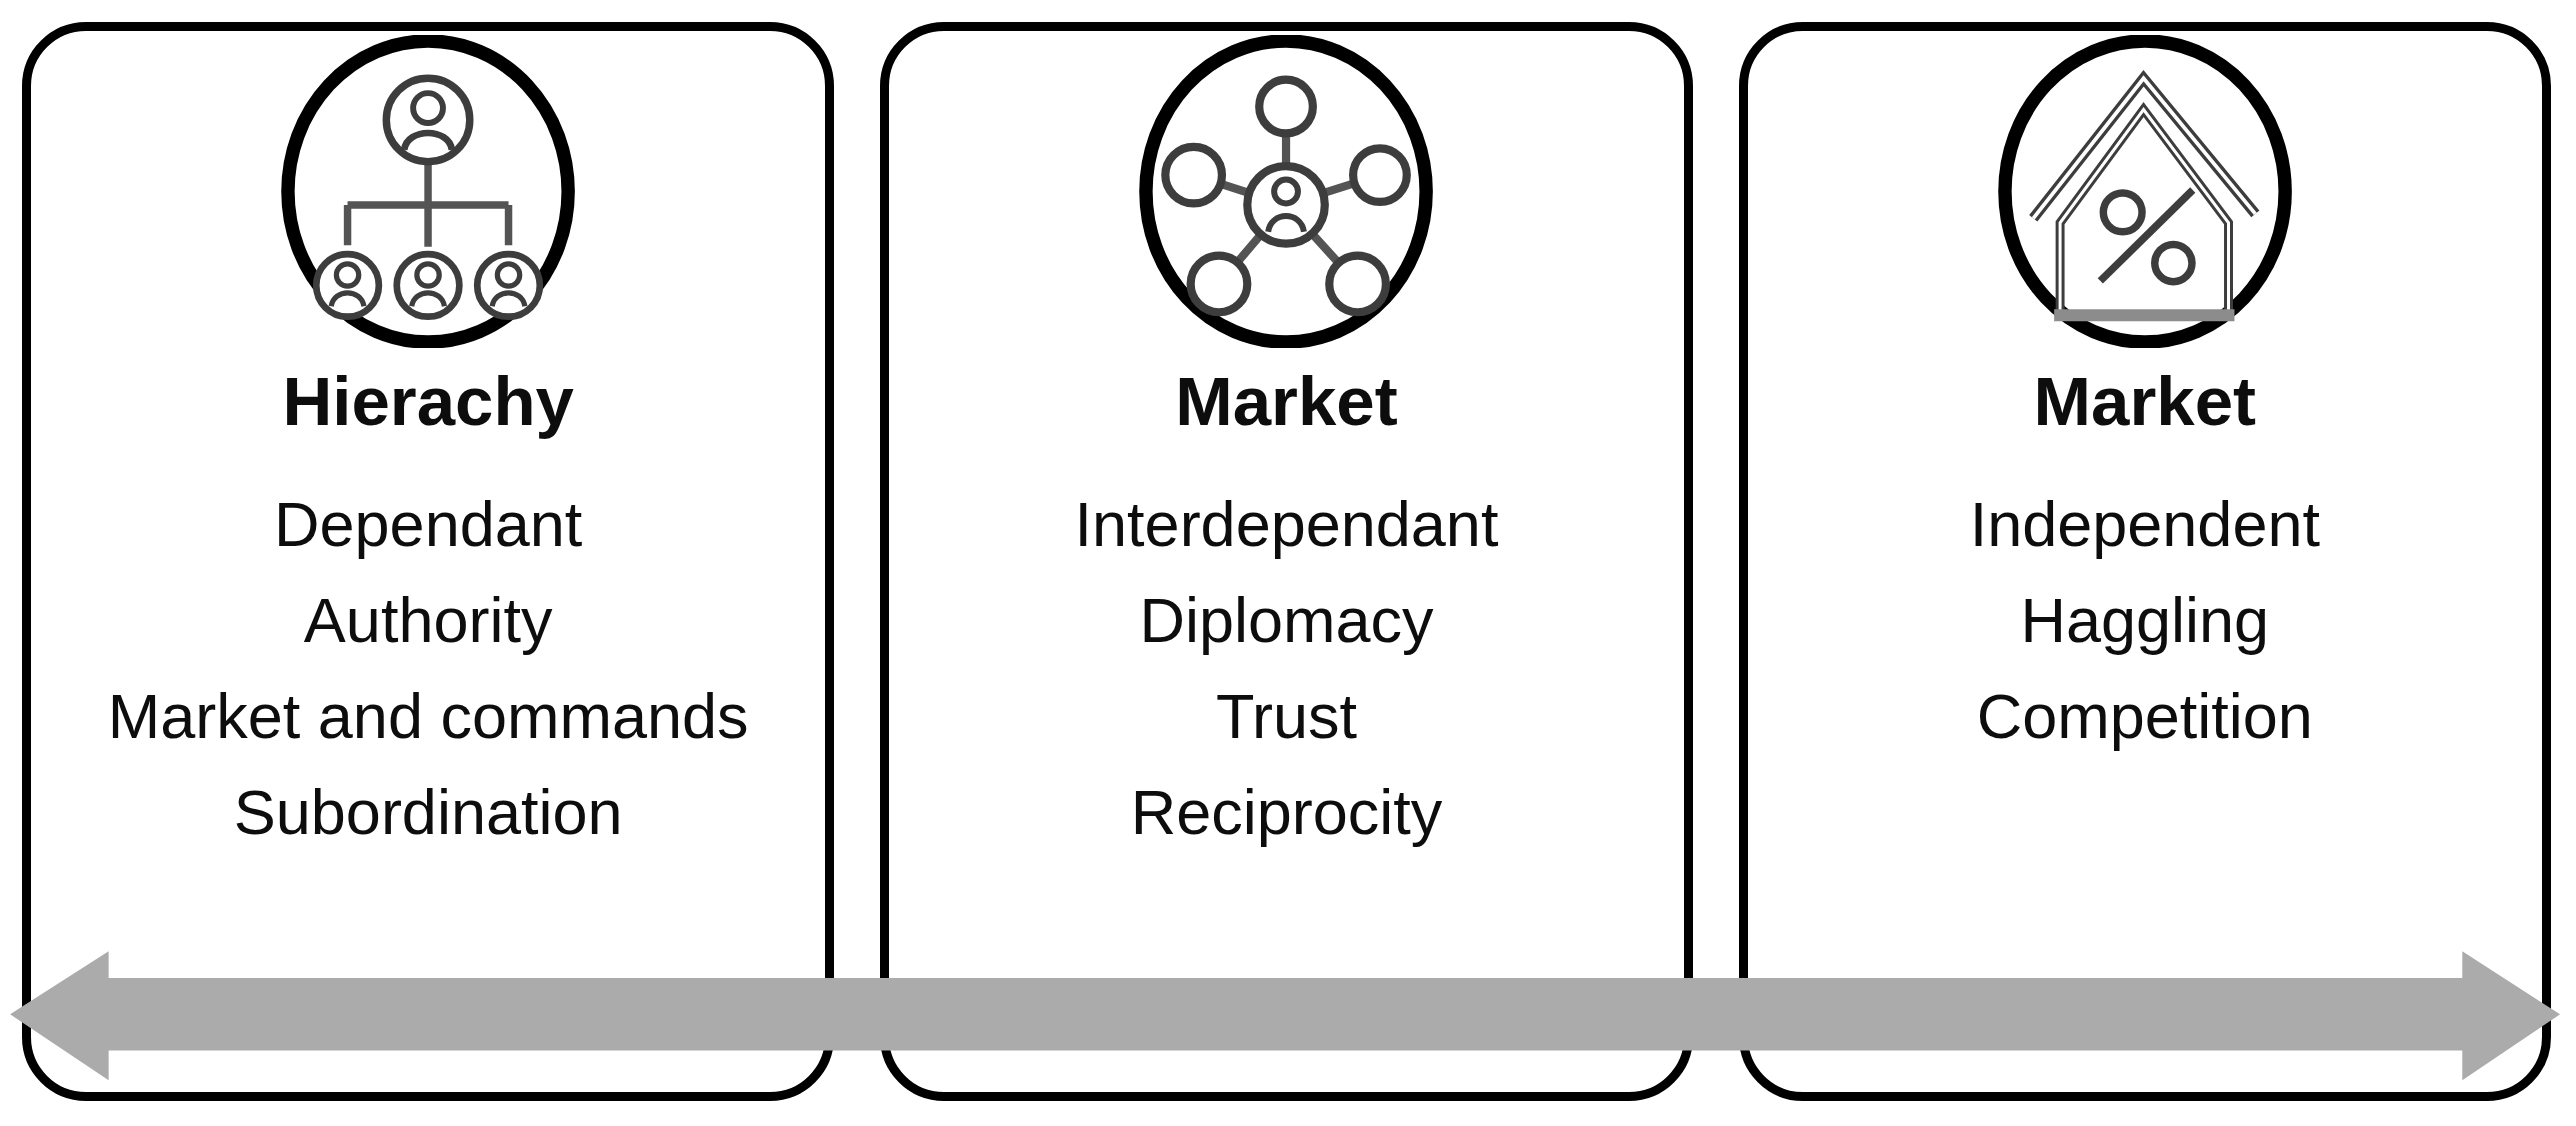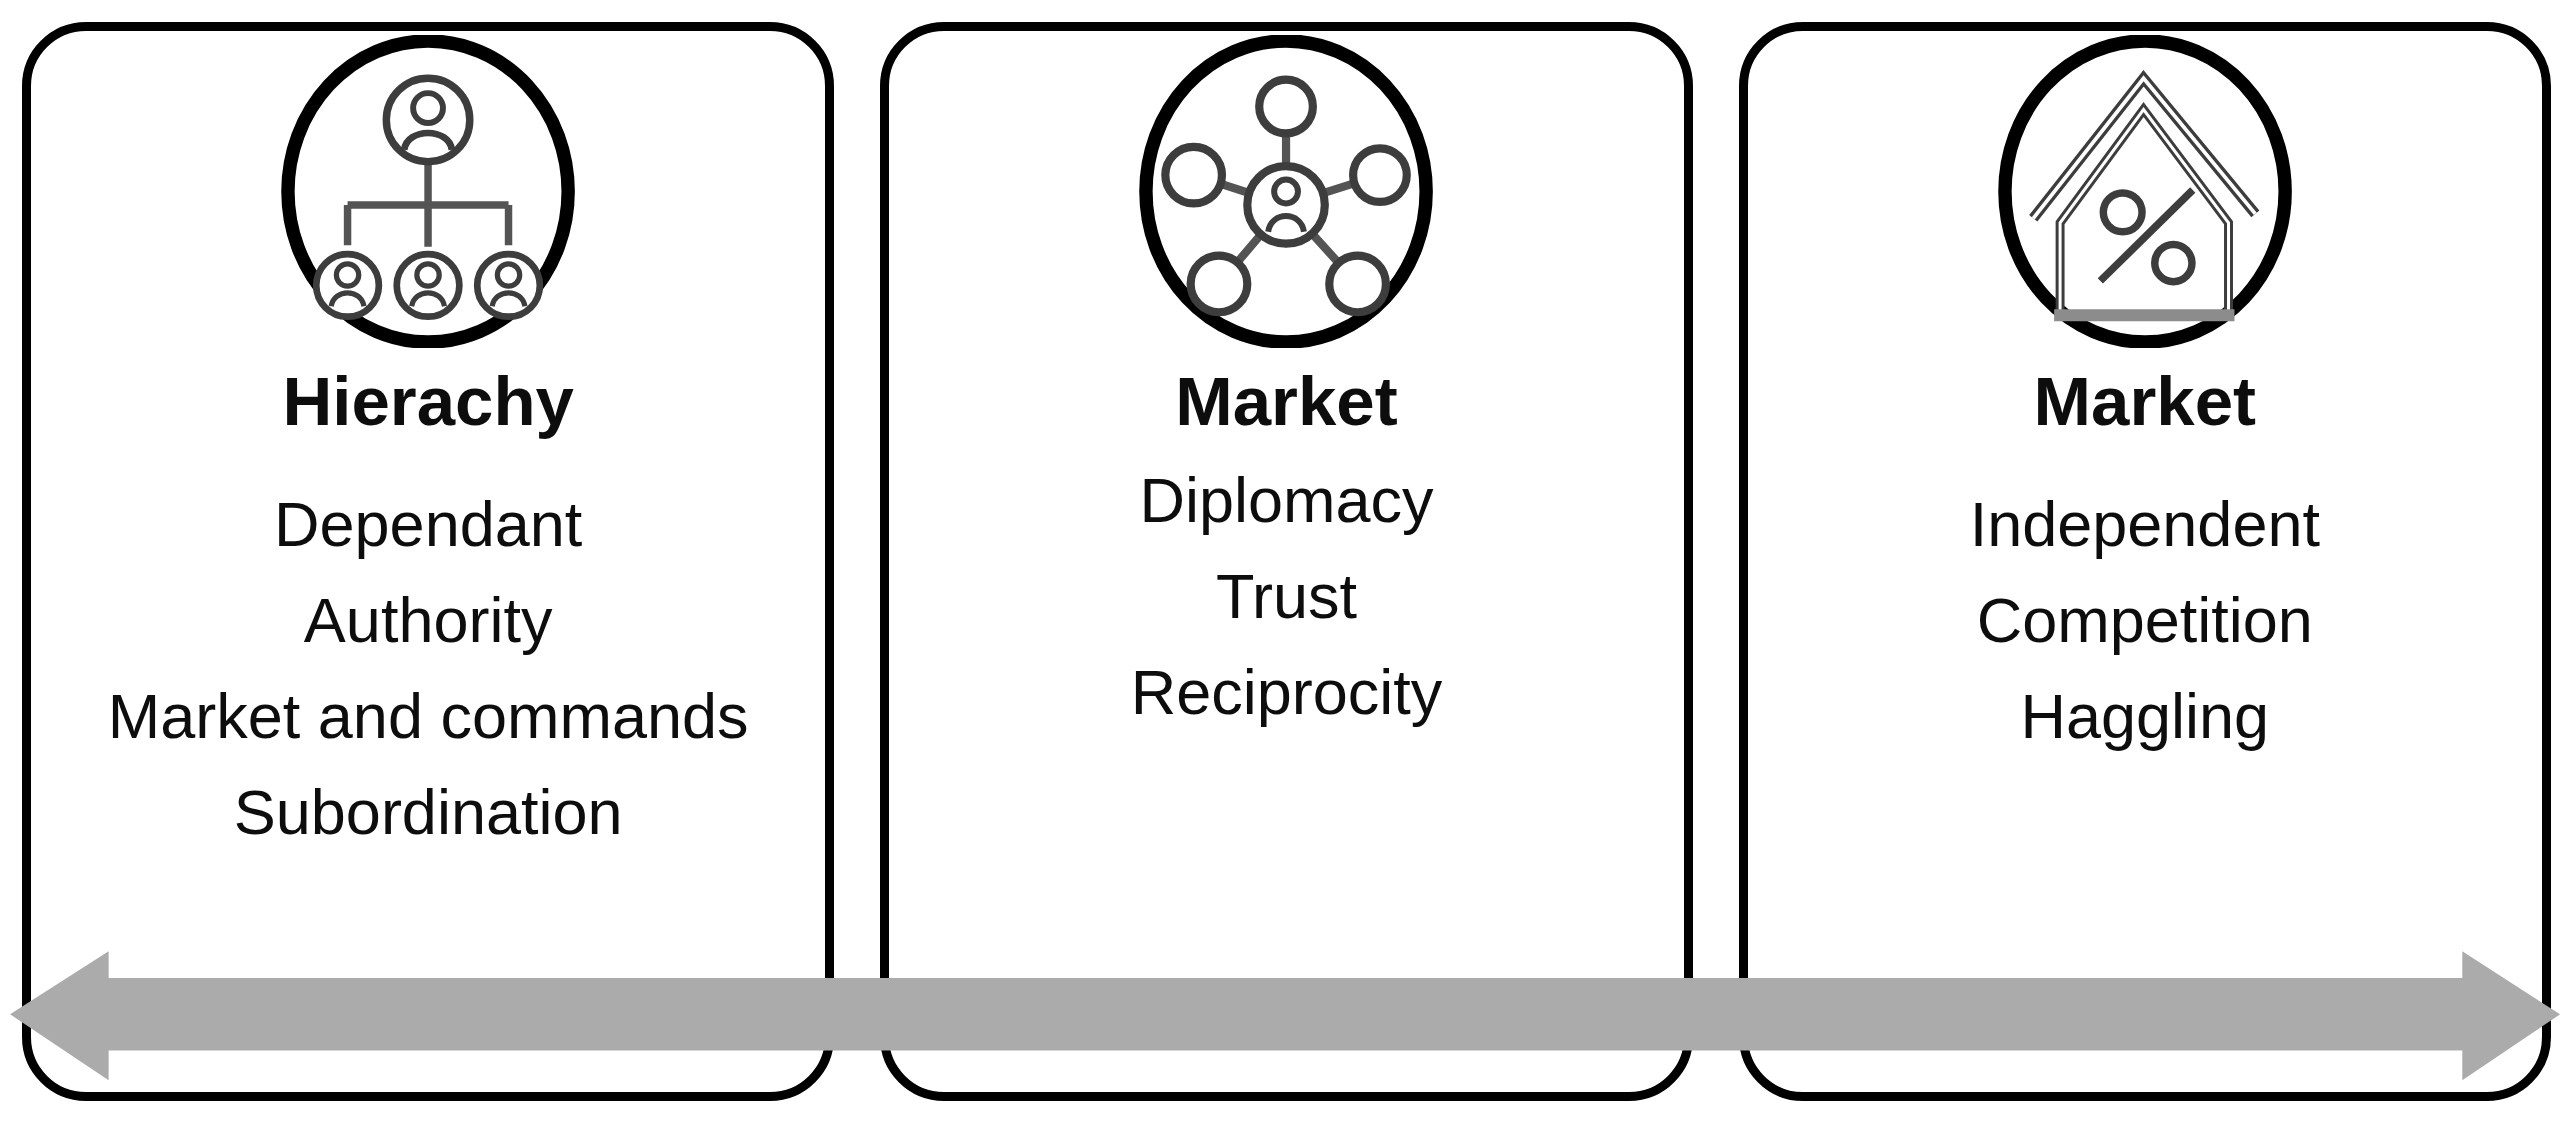--- a/index.html
+++ b/index.html
@@ -101,20 +101,21 @@
           <circle class="s-dark-f" stroke-width="5.5" cx="163" cy="94" r="18"></circle>
           <circle class="s-dark-f" stroke-width="5.5" cx="55" cy="167" r="19"></circle>
           <circle class="s-dark-f" stroke-width="5.5" cx="148" cy="167" r="19"></circle>
 
           <circle class="s-dark-f" stroke-width="5.5" cx="100" cy="114" r="26"></circle>
           <circle class="s-dark" stroke-width="4" cx="100" cy="105" r="8"></circle>
           <path class="s-dark" stroke-width="4" d="M88,132 C90,118 110,118 112,132"></path>
         </svg>
       </div>
       <div class="card-title">Market</div>
+      <div class="card-item i1">Interdependant</div>
       <div class="card-item i3">Diplomacy</div>
       <div class="card-item i2">Trust</div>
       <div class="card-item i4">Reciprocity</div>
     </div>
 
     <div class="card">
       <div class="icon-wrap">
         <svg class="badge" viewBox="0 0 200 210">
           <ellipse class="ring" cx="100" cy="105" rx="94" ry="101"></ellipse>
 
@@ -126,22 +127,22 @@
 
           <path class="s-base" stroke-width="8" d="M39,188 L160,188"></path>
 
           <circle class="s-dark-f" stroke-width="5" cx="85" cy="119" r="13"></circle>
           <circle class="s-dark-f" stroke-width="5" cx="119" cy="153" r="12.5"></circle>
           <path class="s-dark" stroke-width="5" d="M70,165 L132,104"></path>
         </svg>
       </div>
       <div class="card-title">Market</div>
       <div class="card-item i1">Independent</div>
+      <div class="card-item i3">Haggling</div>
       <div class="card-item i4">Competition</div>
-      <div class="card-item i3">Haggling</div>
     </div>
 
   </div>
 
   <svg class="spectrum-arrow" viewBox="0 0 3557 200">
     <polygon points="14,97 150,10 150,47 3400,47 3400,10 3535,97 3400,188 3400,147 150,147 150,188" fill="#ababab"></polygon>
   </svg>
 
 </div>
 

